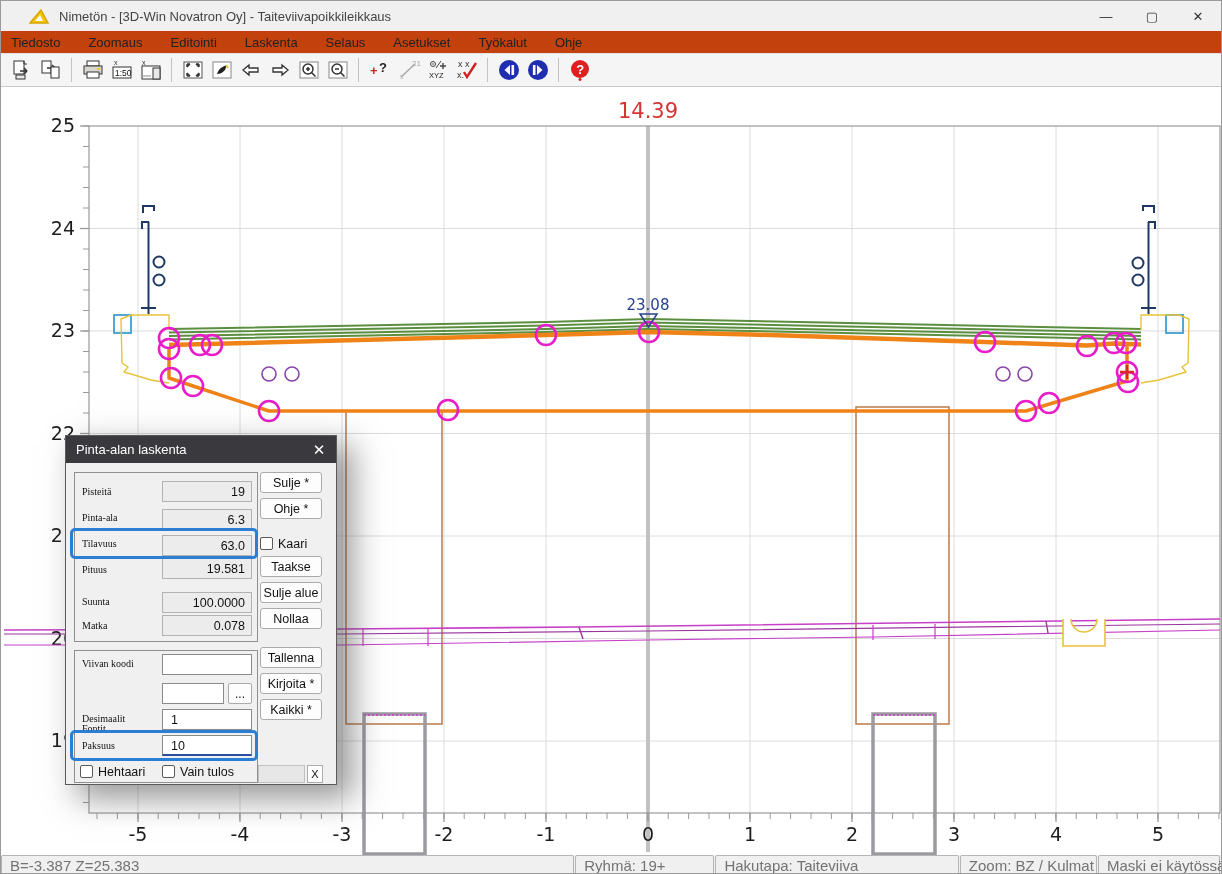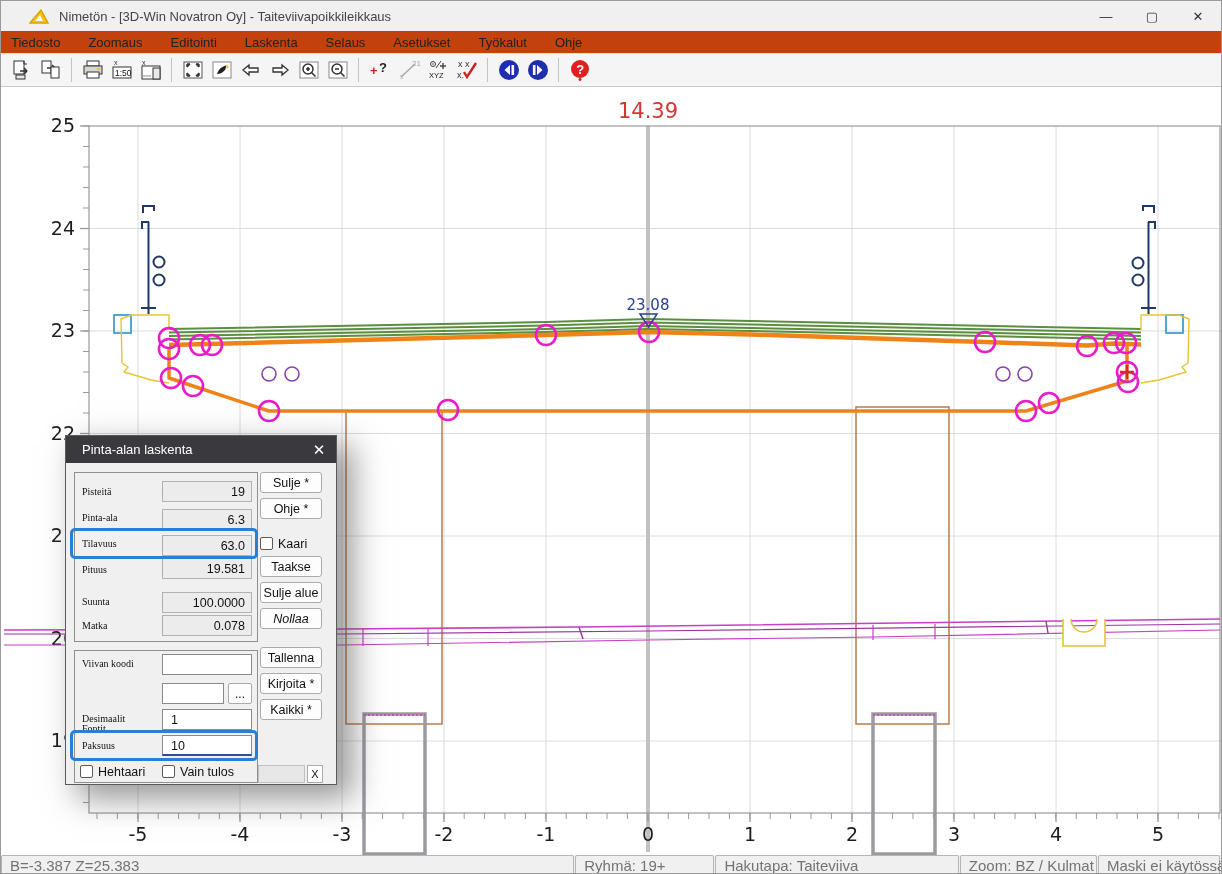--- a/index.html
+++ b/index.html
@@ -18,21 +18,21 @@
   
   .toolbar{position:absolute;left:0;top:53px;width:100%;height:33px;background:#f5f5f5;display:flex;align-items:center;border-bottom:1px solid #c9c9c9;padding-left:6px;}
   .tb-btn{width:27px;height:27px;margin:0 1px;display:flex;align-items:center;justify-content:center;background:transparent;border:1px solid transparent;padding:0;}
   .tb-sep{width:1px;height:24px;background:#c4c4c4;margin:0 6px;}
   .tb-btn svg{display:block;}
   
   .canvas{position:absolute;left:0;top:86px;width:1222px;height:768px;background:#fff;}
   .canvas svg{position:absolute;left:0;top:0;}
   
   .dialog{position:absolute;left:64px;top:348px;width:272px;height:350px;background:#f0f0f0;border:1px solid #5a5a5a;box-shadow:14px 12px 30px 2px rgba(70,70,70,.55);font-size:12.5px;color:#111;}
-  .dlg-title{position:absolute;left:0;top:0;width:100%;height:27px;background:#3a3a3e;color:#fff;display:flex;align-items:center;padding-left:16px;font-size:13px;}
+  .dlg-title{position:absolute;left:0;top:0;width:100%;height:27px;background:#3a3a3e;color:#fff;display:flex;align-items:center;padding-left:10px;font-size:13px;}
   .dlg-close{position:absolute;right:6px;top:3px;width:22px;height:21px;color:#fff;font-size:15px;display:flex;align-items:center;justify-content:center;}
   .dlg-group{position:absolute;left:8px;width:184px;border:1px solid #8f8f8f;background:#f0f0f0;}
   .dlg-label{position:absolute;left:16px;font-size:10px;color:#111;white-space:nowrap;font-family:Liberation Serif, serif;}
   .dlg-ro{position:absolute;left:96px;width:90px;height:21px;background:#ececec;border:1px solid #b2b2b2;font-size:12.5px;text-align:right;padding:3px 6px 0 2px;}
   .dlg-in{position:absolute;left:96px;width:90px;height:21px;background:#fff;border:1px solid #8a8a8a;font-size:12.5px;padding:3px 6px 0 8px;}
   .dlg-in.focused{border-bottom:2px solid #2a4fa0;}
   .dlg-btn{position:absolute;left:194px;width:62px;height:21px;background:#fdfdfd;border:1px solid #ababab;border-radius:3px;font-size:12.5px;display:flex;align-items:center;justify-content:center;}
   .dots-btn{position:absolute;left:162px;width:24px;height:21px;background:#fdfdfd;border:1px solid #ababab;border-radius:2px;font-size:12px;display:flex;align-items:center;justify-content:center;}
   .chk{position:absolute;width:13px;height:13px;background:#fff;border:1px solid #5a5a5a;border-radius:2px;}
   .chk-label{position:absolute;font-size:12.5px;white-space:nowrap;}
@@ -452,21 +452,21 @@
 
       <div class="hl-box" style="top:92px;"></div>
       <div class="hl-box" style="top:294px;"></div>
 
       <div class="dlg-btn" style="top:36px;">Sulje *</div>
       <div class="dlg-btn" style="top:62px;">Ohje *</div>
       <div class="chk" style="left:194px;top:101px;"></div>
       <div class="chk-label" style="left:212px;top:101px;">Kaari</div>
       <div class="dlg-btn" style="top:120px;">Taakse</div>
       <div class="dlg-btn" style="top:146px;">Sulje alue</div>
-      <div class="dlg-btn" style="top:172px;font-style:italic;">Nollaa</div>
+      <div class="dlg-btn" style="top:172px;">Nollaa</div>
       <div class="dlg-btn" style="top:211px;">Tallenna</div>
       <div class="dlg-btn" style="top:237px;">Kirjoita *</div>
       <div class="dlg-btn" style="top:263px;">Kaikki *</div>
       <div class="dlg-gray" style="top:329px;"></div>
       <div class="dlg-x" style="top:329px;">X</div>
     </div>
   </div>
 
   <div class="statusbar" id="statusbar">
       <div class="sb-cell" style="width: 577px;">B=-3.387  Z=25.383</div>

